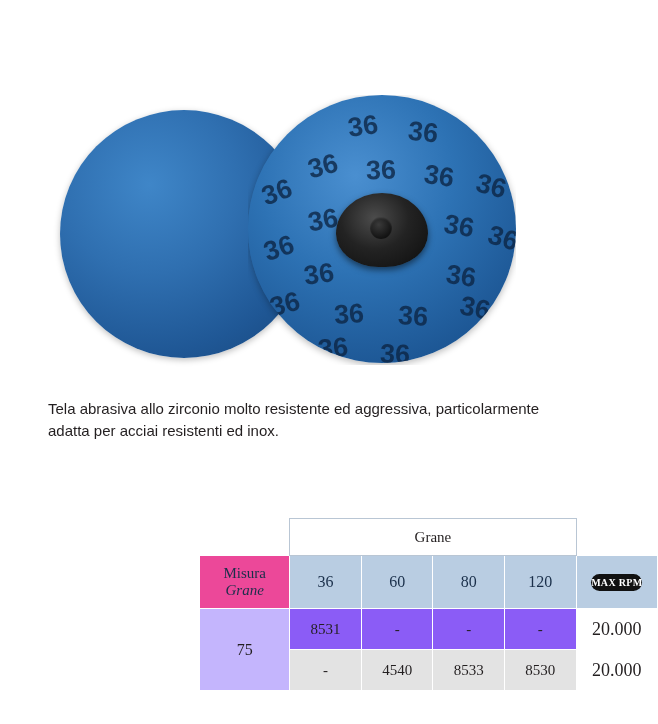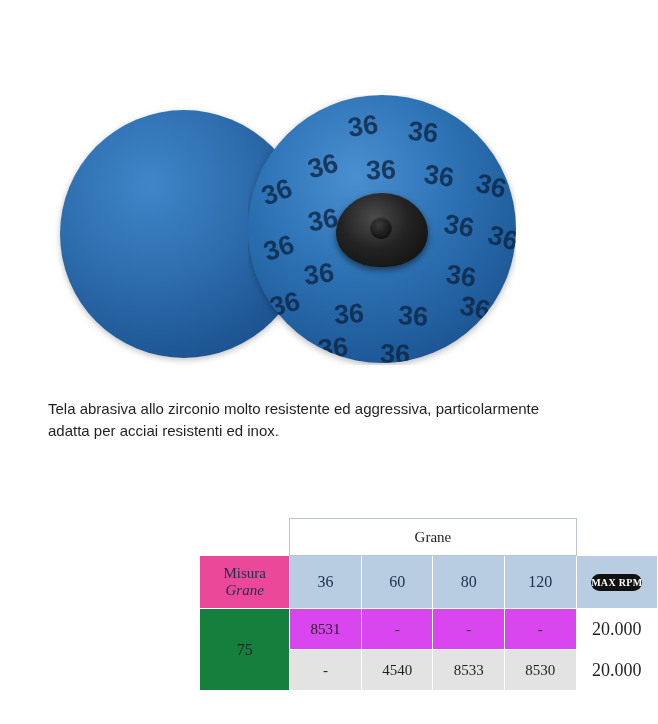--- a/index.html
+++ b/index.html
@@ -185,27 +185,27 @@
     background: #111111;
     color: #ffffff;
     border-radius: 12px;
     padding: 3px 0;
     font-size: 10px;
     font-weight: bold;
     letter-spacing: 0.3px;
     position: relative;
   }
   .size-cell {
-    background: #15803d;
+    background: #c4b5fd;
     width: 96px;
     height: 38px;
     font-size: 16px;
   }
   .data-cell {
-    background: #d946ef;
+    background: #8b5cf6;
     width: 76px;
     height: 38px;
     font-size: 15px;
   }
   .rpm-cell {
     background: #ffffff;
     width: 84px;
     height: 38px;
     font-size: 18px;
     border: 1px solid #ffffff !important;

